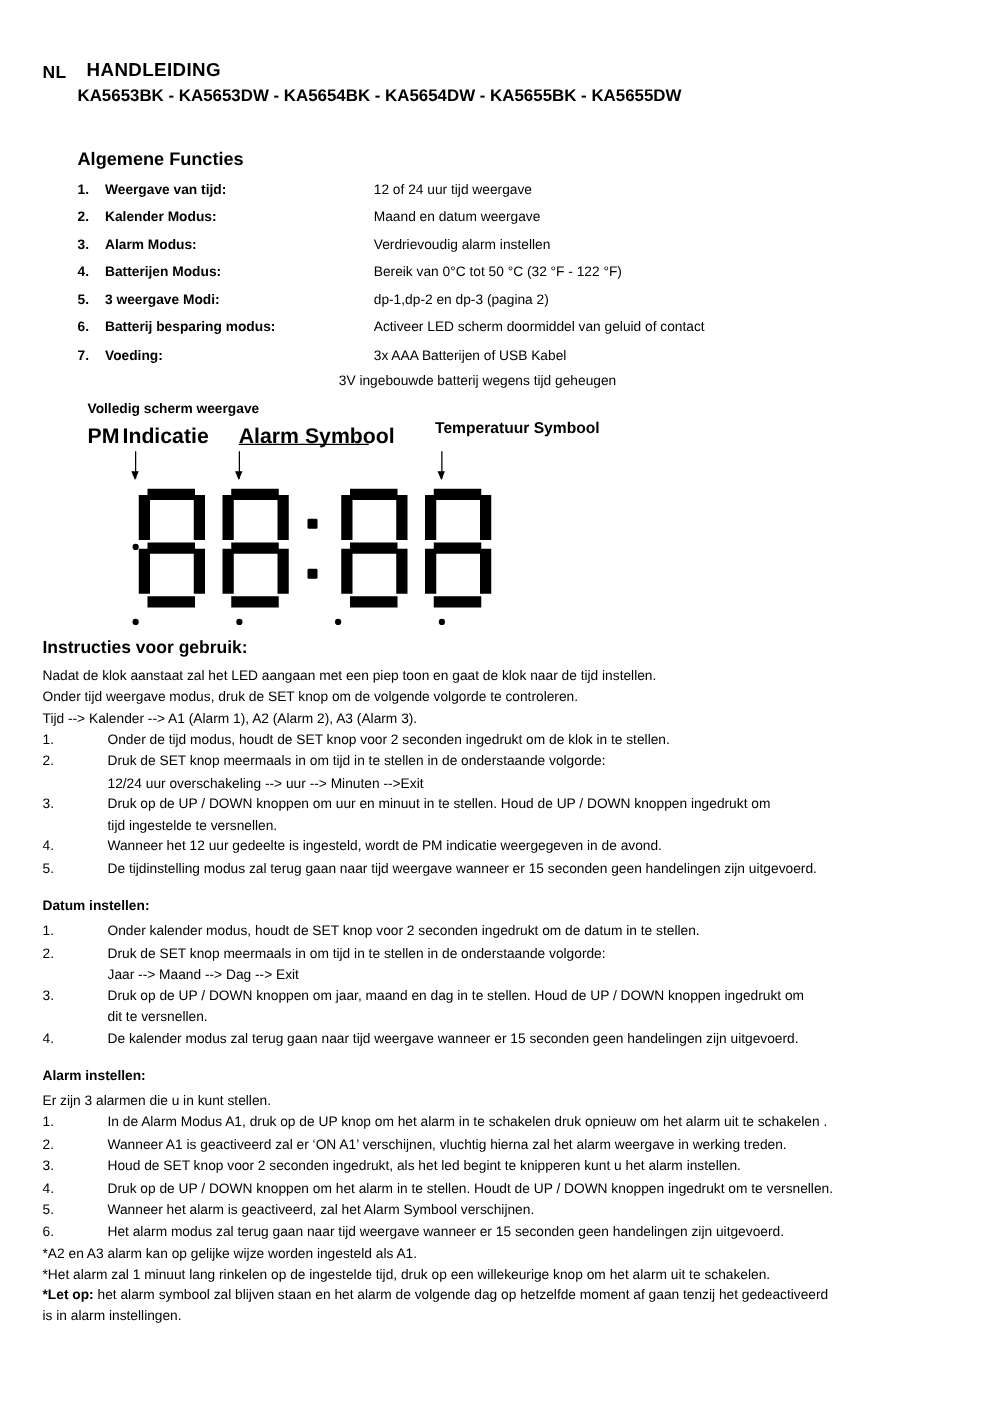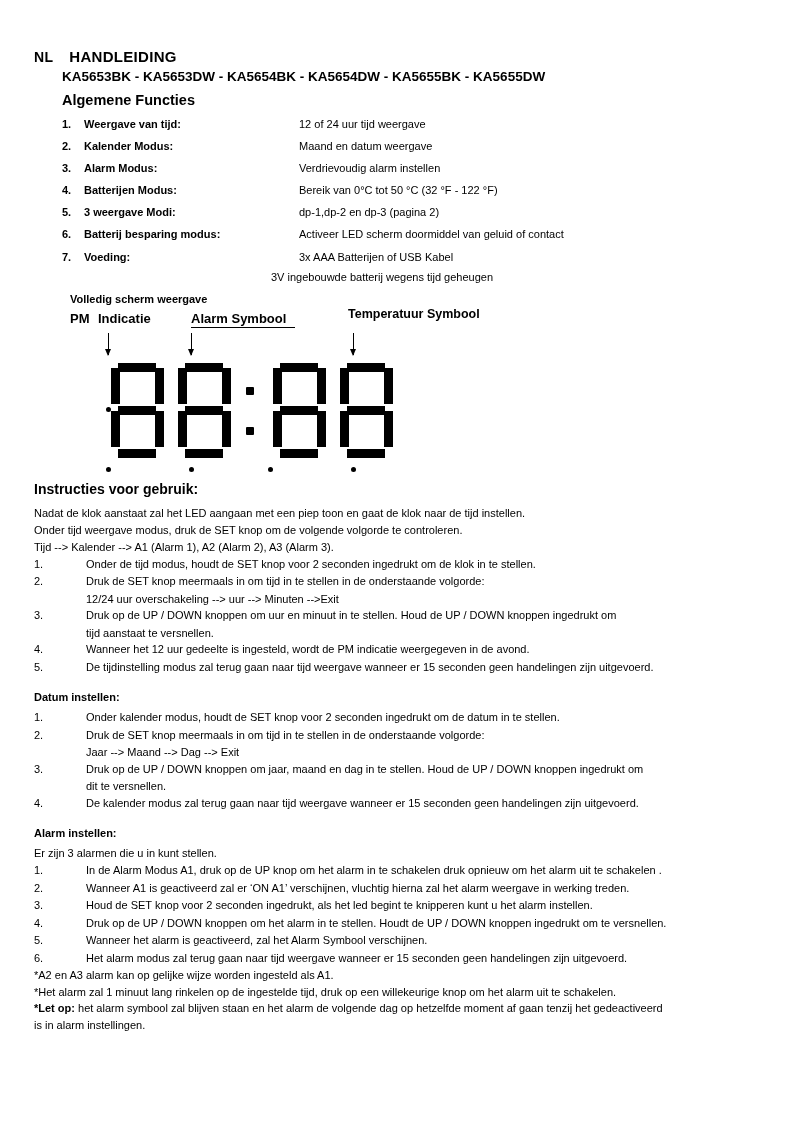--- a/index.html
+++ b/index.html
@@ -39,21 +39,21 @@
     font-weight: bold;
     font-size: 13.5px;
     margin-top: 4px;
     margin-left: 28px;
   }
   
   .section-title {
     font-weight: bold;
     font-size: 14.5px;
     margin-left: 28px;
-    margin-top: 8px;
+    margin-top: 36px;
     margin-bottom: 10px;
   }
   .features {
     margin-left: 28px;
   }
   .feature-row {
     display: flex;
     font-size: 11px;
     line-height: 1.1;
     margin-bottom: 10px;
@@ -87,21 +87,21 @@
     font-size: 11px;
     font-weight: bold;
     margin-bottom: 6px;
   }
   .labels-row {
     position: relative;
     height: 20px;
   }
   .lbl {
     position: absolute;
-    font-size: 13px;
+    font-size: 17px;
     font-weight: bold;
     white-space: nowrap;
   }
   .lbl-pm { left: 0px; top: 0px; }
   .lbl-indicatie { left: 28px; top: 0px; }
   .lbl-alarm { left: 121px; top: 0px; }
   .lbl-temp { left: 278px; top: -4px; font-size: 12.5px; }
   .rule {
     position: absolute;
     border-top: 1px solid #000;
@@ -366,21 +366,21 @@
     </div>
     <div class="step">
       <span class="step-num">2.</span>
       <span class="step-text">Druk de SET knop meermaals in om tijd in te stellen in de onderstaande volgorde:</span>
     </div>
     <div class="step-cont">12/24 uur overschakeling --&gt; uur --&gt; Minuten --&gt;Exit</div>
     <div class="step">
       <span class="step-num">3.</span>
       <span class="step-text">Druk op de UP / DOWN knoppen om uur en minuut in te stellen. Houd de UP / DOWN knoppen ingedrukt om</span>
     </div>
-    <div class="step-cont">tijd aanstaat te versnellen.</div>
+    <div class="step-cont">tijd ingestelde te versnellen.</div>
     <div class="step">
       <span class="step-num">4.</span>
       <span class="step-text">Wanneer het 12 uur gedeelte is ingesteld, wordt de PM indicatie weergegeven in de avond.</span>
     </div>
     <div class="step">
       <span class="step-num">5.</span>
       <span class="step-text">De tijdinstelling modus zal terug gaan naar tijd weergave wanneer er 15 seconden geen handelingen zijn uitgevoerd.</span>
     </div>
 
     <div class="sub-title">Datum instellen:</div>

